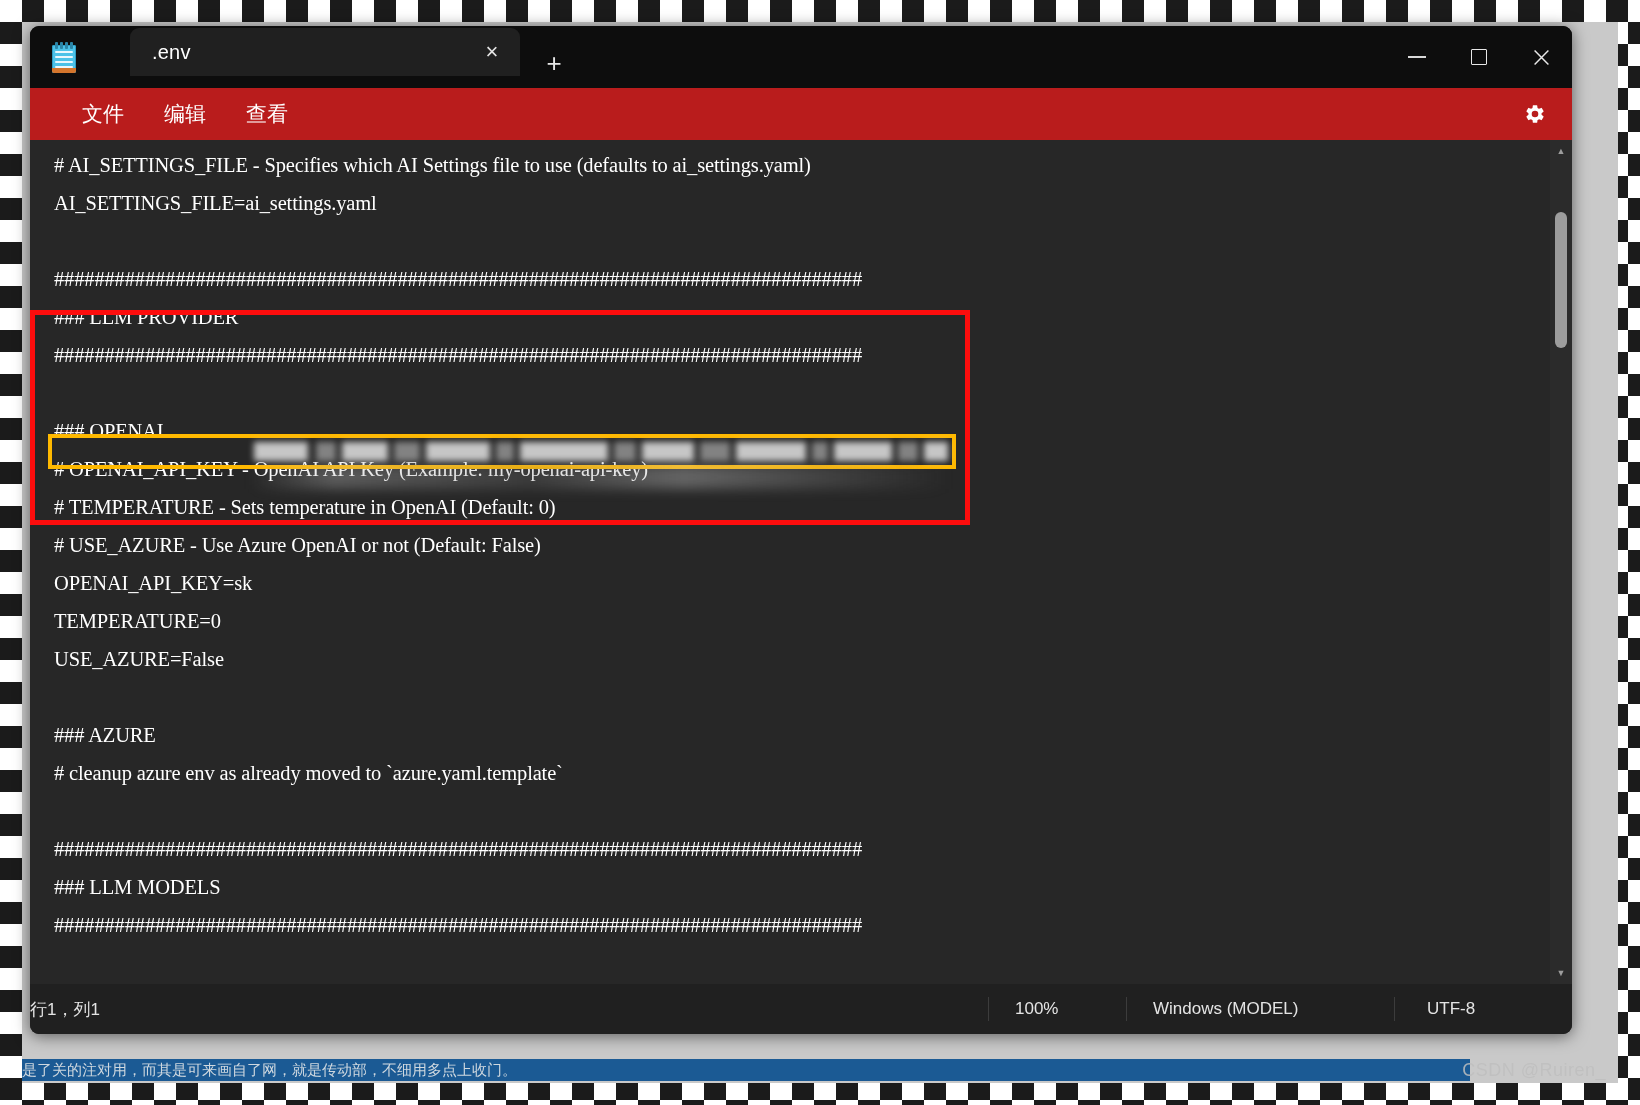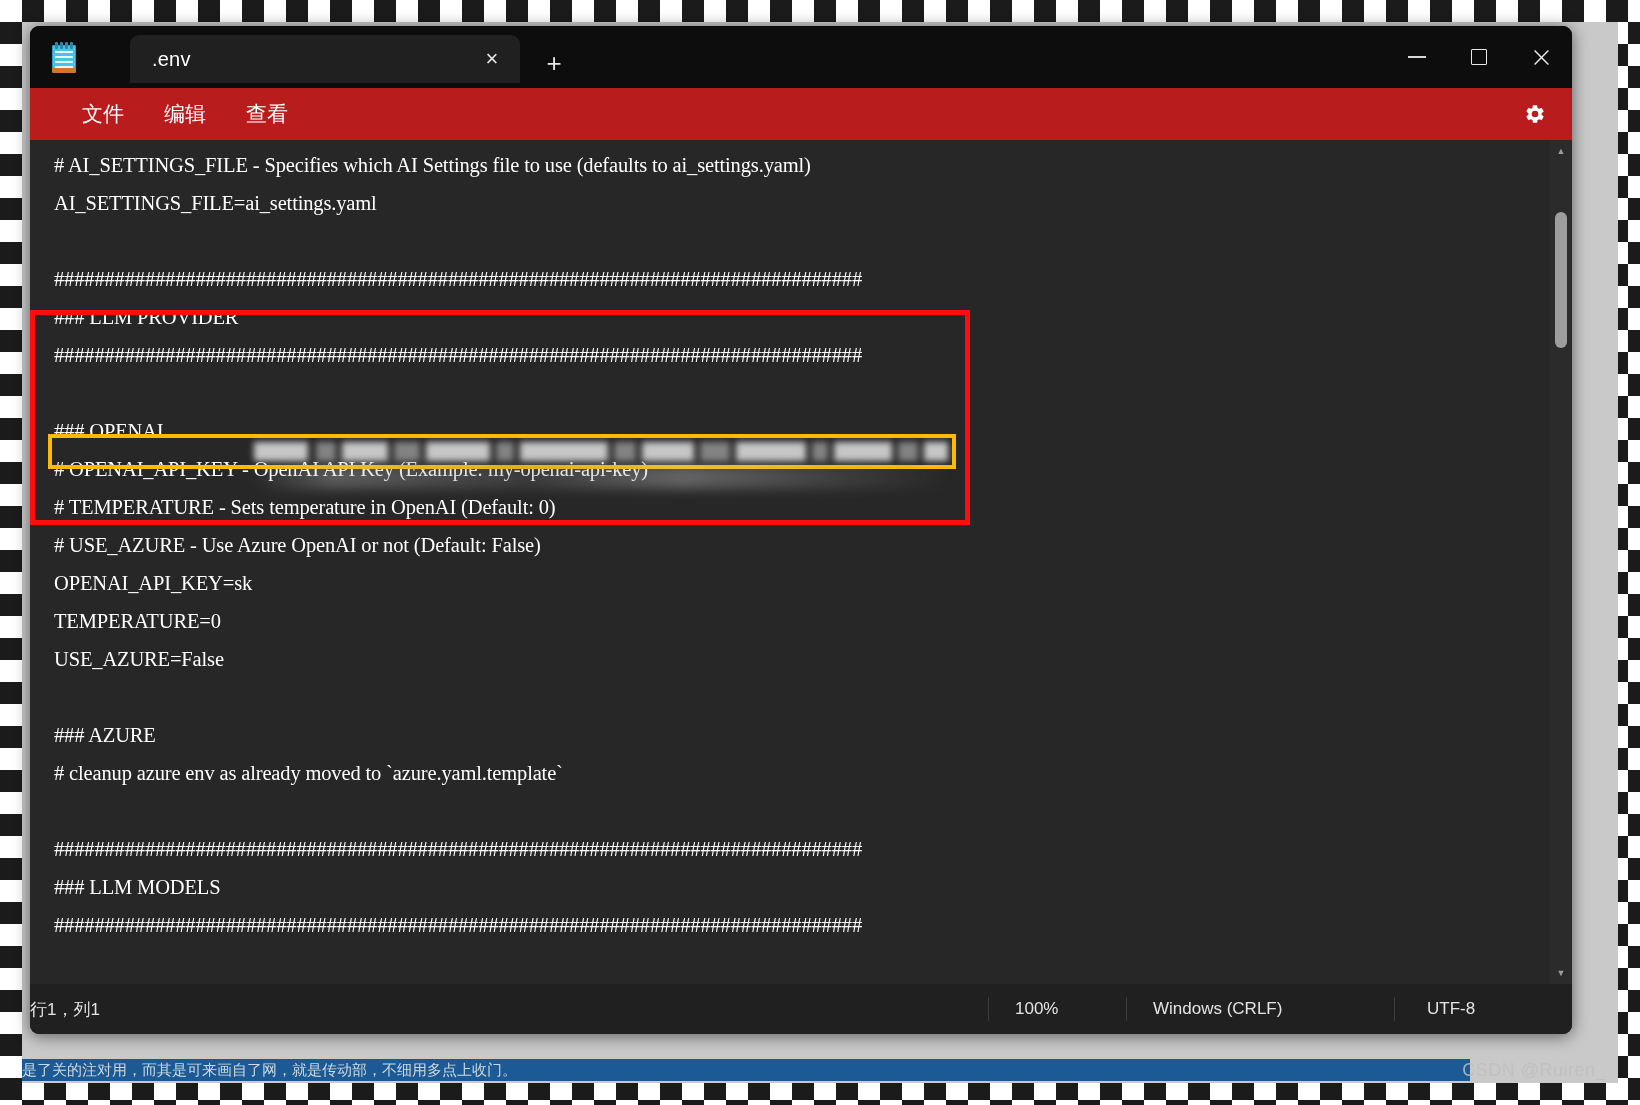--- a/index.html
+++ b/index.html
@@ -112,21 +112,21 @@
     display: block; height: 2px; background: #eaf7fc;
     margin-bottom: 3px; border-radius: 1px;
   }
   .np-ico .base {
     position: absolute; bottom: 0; left: 0; right: 0;
     height: 5px; background: #d4752c; border-radius: 0 0 2px 2px;
   }
 
   #tab {
     position: absolute;
-    left: 100px; bottom: 5px;
+    left: 100px; bottom: 12px;
     width: 390px; height: 48px;
     background: #202020;
     border-radius: 9px 9px 0 0;
     display: flex;
     align-items: center;
     padding: 0 10px 0 22px;
   }
   #tab-title {
     flex: 1;
     color: #ffffff;
@@ -454,21 +454,21 @@
         <div id="sb-track">
           <div id="sb-thumb"></div>
         </div>
         <div id="sb-down">▼</div>
       </div>
     </div>
 
     <div id="statusbar">
       <div id="sb-pos">行1，列1</div>
       <div class="sb-cell sb-zoom">100%</div>
-      <div class="sb-cell sb-eol">Windows (CRLF)</div>
+      <div class="sb-cell sb-eol">Windows (MODEL)</div>
       <div class="sb-cell sb-enc">UTF-8</div>
     </div>
 
   </div>
 
   <div id="watermark">CSDN @Ruiren_</div>
 
 </div>
 
 </body></html>

